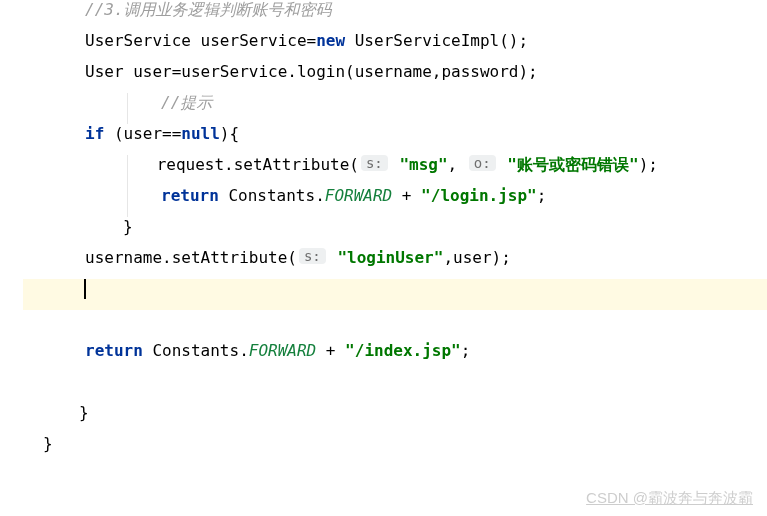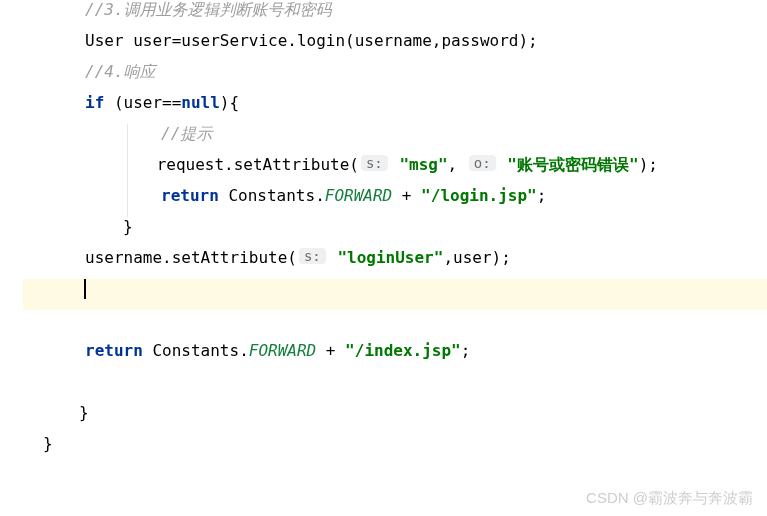--- a/index.html
+++ b/index.html
@@ -72,38 +72,39 @@
       font-family: Consolas, monospace;
     }
     .watermark {
       position: absolute;
       right: 14px;
       bottom: 8px;
       color: #bdbdbd;
       font-size: 15px;
       font-family: "Microsoft YaHei", sans-serif;
       opacity: 0.75;
+      text-decoration: underline;
     }
   </style>
 </head>
 <body>
 
 <div class="gutter"></div>
 <div class="code-area">
 
   <div class="line indent0"><span class="comment">//3.调用业务逻辑判断账号和密码</span></div>
 
+  <div class="line indent0"><span>UserService userService=</span><span class="kw">new</span><span> UserServiceImpl();</span></div>
 
   <div class="line indent0"><span>User user=userService.login(username,password);</span></div>
 
-  <div class="line indent0"><span class="comment">//4.响应</span></div>
+
+  <div class="line indent2"><span class="ind-rule"></span><span class="comment">//提示</span></div>
 
   <div class="line indent0"><span class="kw">if</span><span> (user==</span><span class="kw">null</span><span>){</span></div>
-
-  <div class="line indent2"><span class="ind-rule"></span><span class="comment">//提示</span></div>
 
   <div class="line indent-alt"><span class="ind-rule"></span><span> request.setAttribute(</span><span class="param-hint">s:</span><span> </span><span class="str">"msg"</span><span>, </span><span class="param-hint">o:</span><span> </span><span class="str">"账号或密码错误"</span><span>);</span></div>
 
 
   <div class="line indent2"><span class="ind-rule"></span><span class="kw">return</span><span> Constants.</span><span class="ital">FORWARD</span><span> + </span><span class="str">"/login.jsp"</span><span>;</span></div>
 
   <div class="line indent1"><span>}</span></div>
 
   <div class="line indent0"><span>username.setAttribute(</span><span class="param-hint">s:</span><span> </span><span class="str">"loginUser"</span><span>,user);</span></div>
 

